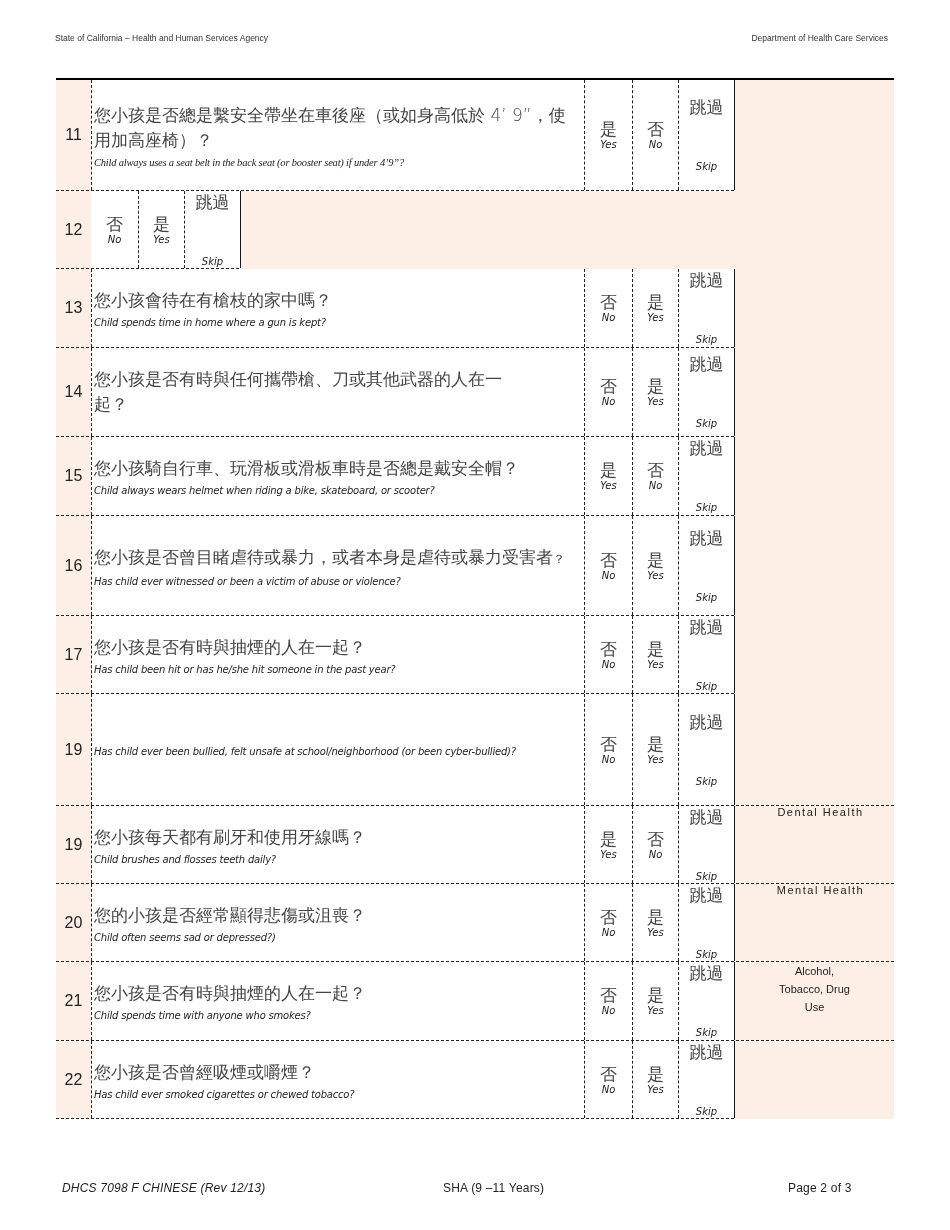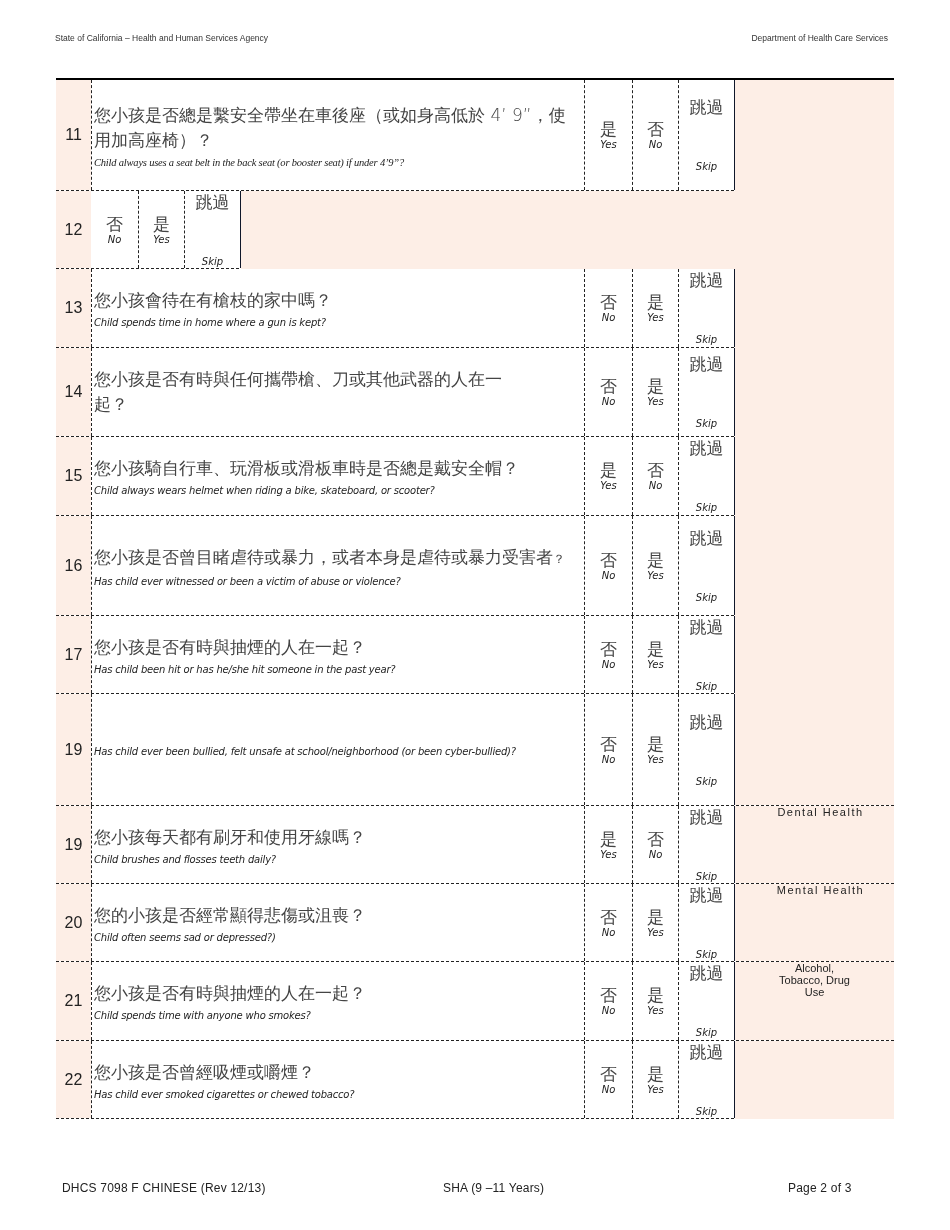--- a/index.html
+++ b/index.html
@@ -18,21 +18,21 @@
   .q .en.serif { font-family:"Liberation Serif", serif; font-size:10.5px; }
   .opt { display:flex; flex-direction:column; align-items:center; justify-content:center; box-sizing:border-box; background:#fff; }
   .opt .zh { font-size:17px; color:#444; line-height:20px; }
   .opt .en { font-size:10px; font-style:italic; color:#222; line-height:12px; }
   .o1 { width:48px; border-right:1px dashed #222; }
   .o2 { width:46px; border-right:1px dashed #222; }
   .o3 { width:56px; border-right:1px solid #0f172a;gap:44px; }
   .cat { flex:1; background:#fdeee6; text-align:center; font-size:11px; color:#222; font-family:"Liberation Sans", sans-serif; padding-top:0; box-sizing:border-box;padding-left:12px; }
   .cat.spaced { letter-spacing:1.5px; }
   .footer { position:absolute; top:1181px; font-size:12px; color:#222; font-family:"Liberation Sans", sans-serif; letter-spacing:0.2px; }
-  .footer.l { left:62px; }
+  .footer.l { left:62px;font-style:italic; }
   .footer.c { left:443px; }
   .footer.r { left:788px; }
 </style>
 </head>
 <body>
 
 <div class="hdr left">State of California – Health and Human Services Agency</div>
 <div class="hdr right">Department of Health Care Services</div>
 
 <div class="table">
@@ -252,21 +252,21 @@
         <div class="en">No</div>
       </div>
     <div class="opt o2">
         <div class="zh">是</div>
         <div class="en">Yes</div>
       </div>
     <div class="opt o3">
         <div class="zh">跳過</div>
         <div class="en">Skip</div>
       </div>
-    <div class="cat" style="padding:0 40px; line-height:12px;">Alcohol, Tobacco, Drug Use</div>
+    <div class="cat" style="padding:0 40px; line-height:18px;">Alcohol, Tobacco, Drug Use</div>
   </div>
 
   <div class="row last" style="height:78px">
     <div class="num">22</div>
     <div class="q">
       <div class="zh">您小孩是否曾經吸煙或嚼煙？</div>
       <div class="en">Has child ever smoked cigarettes or chewed tobacco?</div>
     </div>
     <div class="opt o1">
         <div class="zh">否</div>

